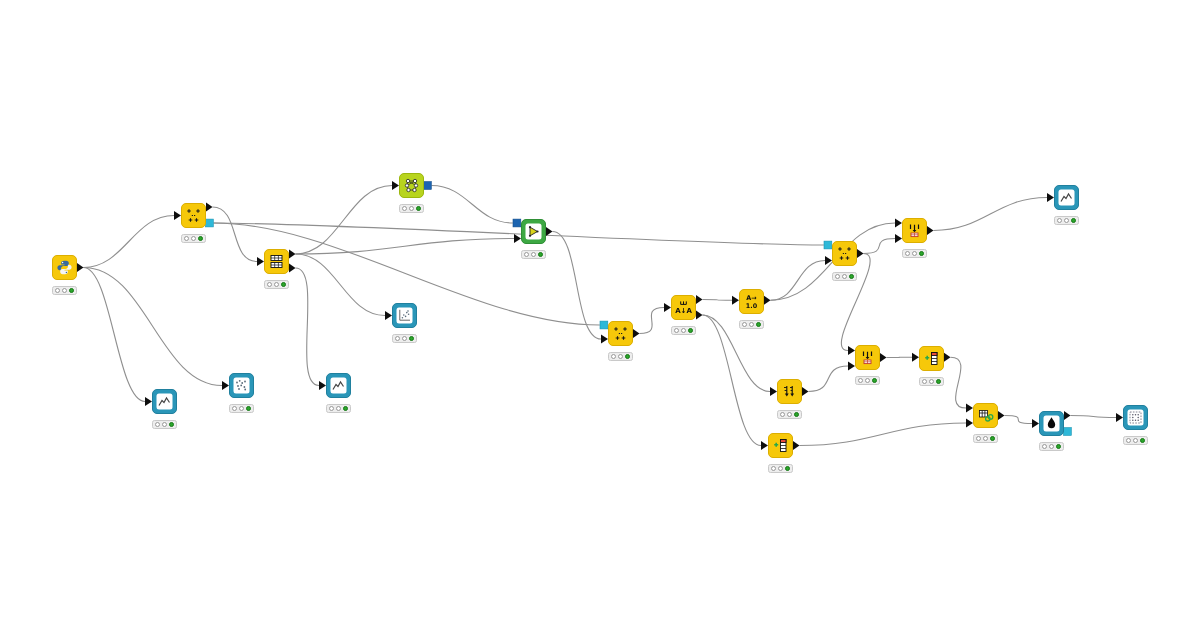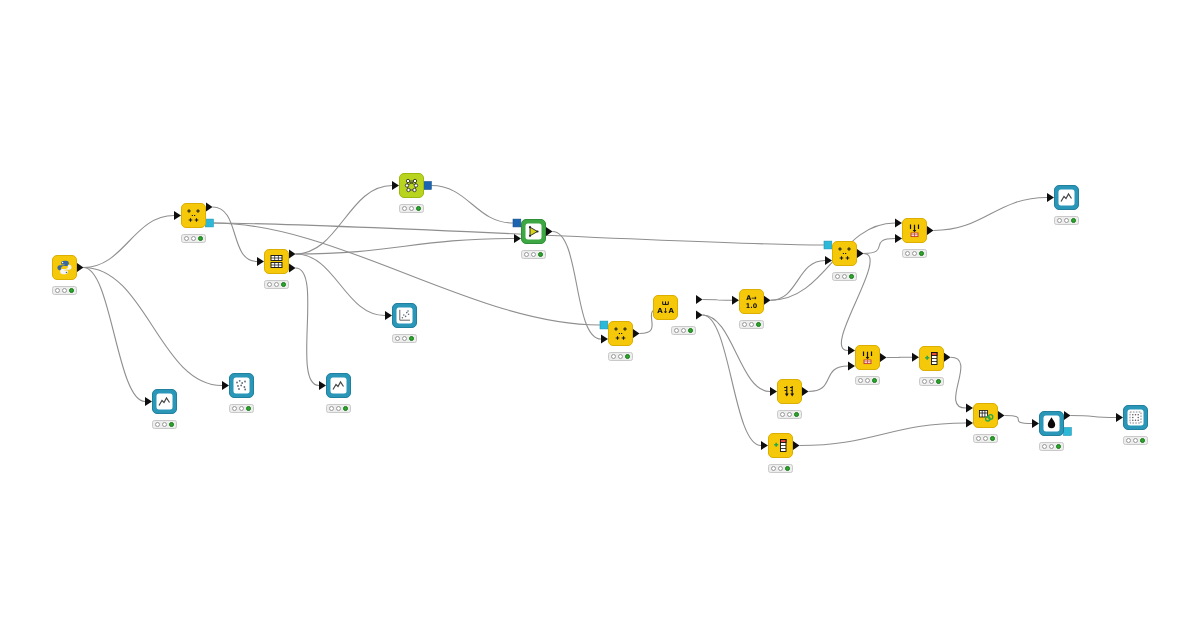--- a/index.html
+++ b/index.html
@@ -180,21 +180,21 @@
           <g stroke="#1a1a1a" stroke-width="1.1" fill="none">
             <path d="M3.2 5H6.8M5 3.2V6.8M12.2 5h3.6M14 3.2V6.8M7.8 9.5H9M10 9.5h1.2M4.7 14h3.6M6.5 12.2v3.6M10.7 14h3.6M12.5 12.2v3.6"></path>
           </g>
         </svg></span>
     </div>
     <div class="traffic" style="left: 608px; top: 352px; width: 25px;">
       <span class="dot"></span>
       <span class="dot"></span>
       <span class="dot on"></span>
     </div>
-    <div class="node c-yellow" style="left: 653px; top: 295px;">
+    <div class="node c-yellow" style="left: 671px; top: 295px;">
       <span class="icon"><svg width="19" height="19" viewBox="0 0 19 19" xmlns="http://www.w3.org/2000/svg">
           <path d="M6.7 3.4v3M9.5 3.4v3M12.3 3.4v3M6.7 6.4h5.6" stroke="#111" stroke-width="1" fill="none"></path>
           <text x="9.5" y="15.2" font-size="7" font-weight="bold" text-anchor="middle" fill="#111" font-family="DejaVu Sans,sans-serif">A↓A</text>
         </svg></span>
     </div>
     <div class="traffic" style="left: 671px; top: 326px; width: 25px;">
       <span class="dot"></span>
       <span class="dot"></span>
       <span class="dot on"></span>
     </div>

